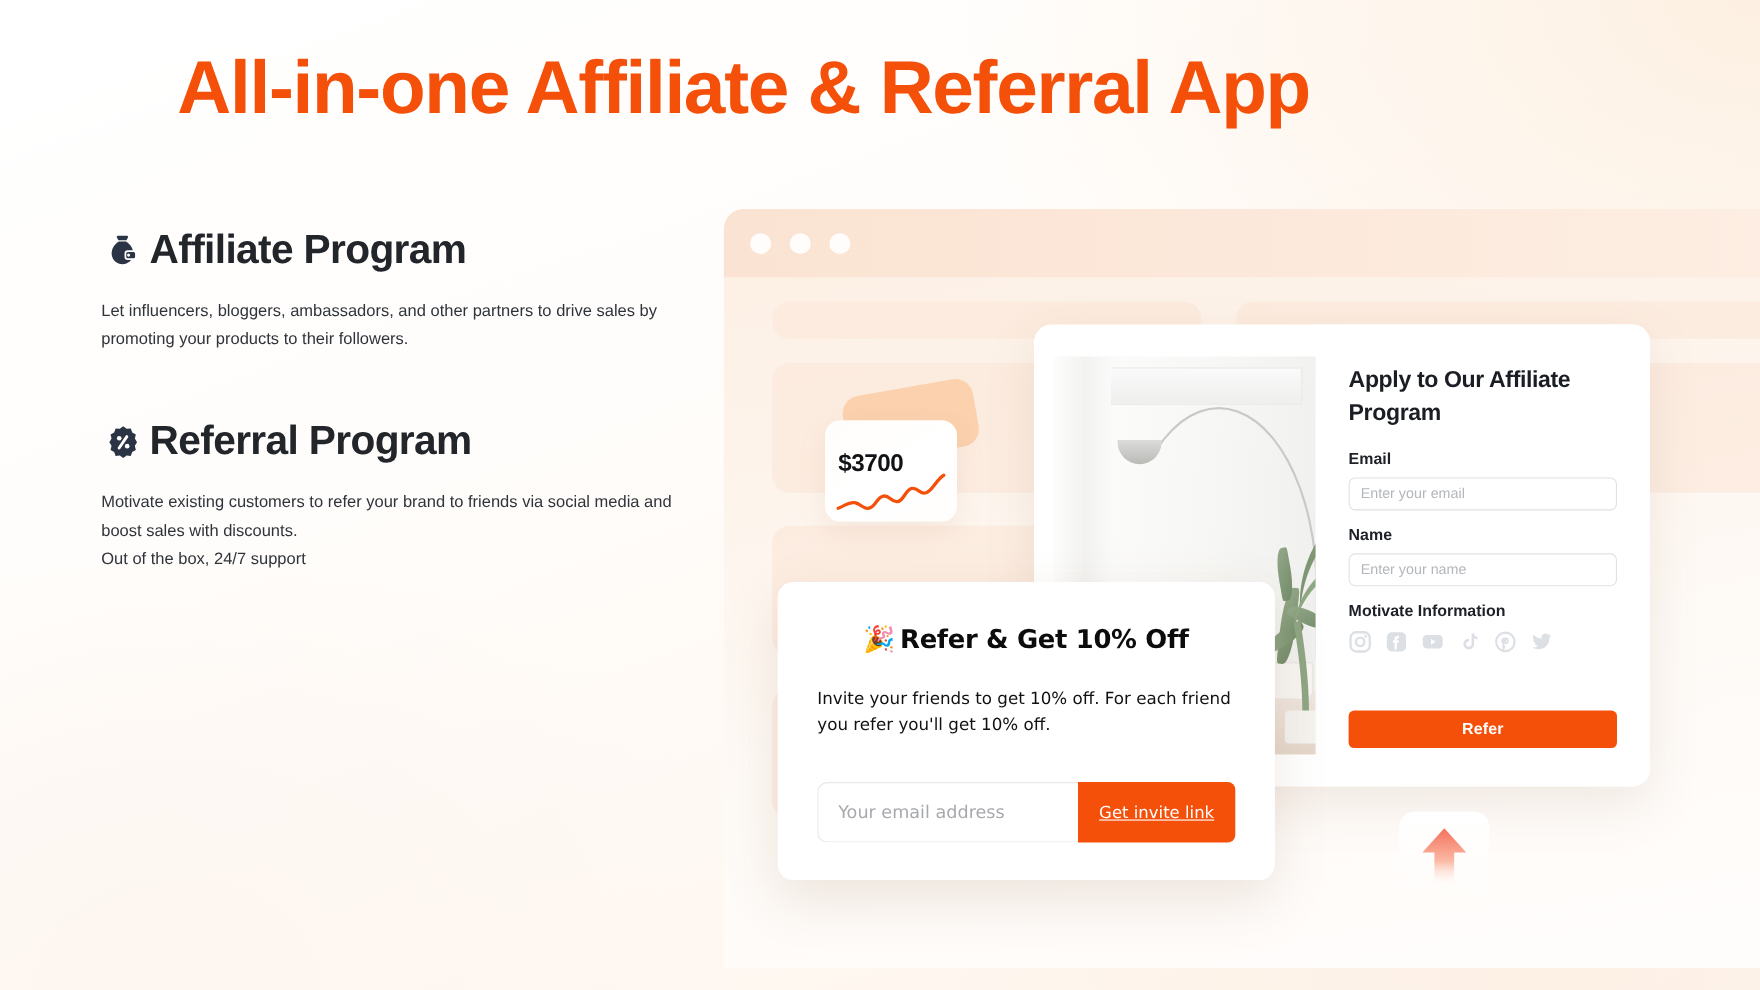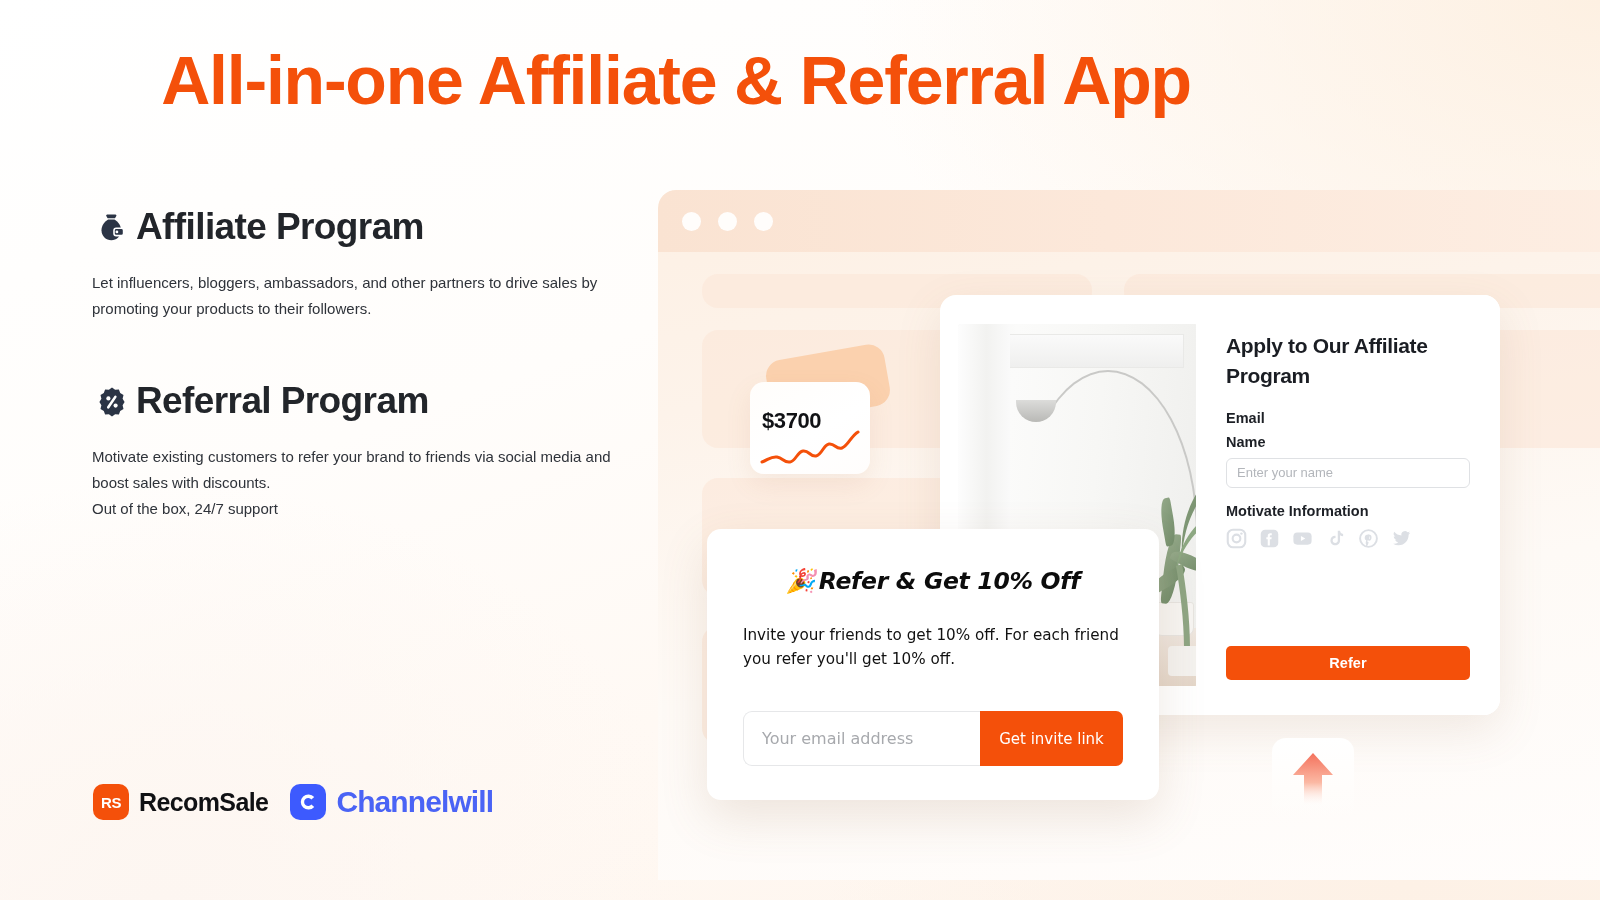--- a/index.html
+++ b/index.html
@@ -337,21 +337,20 @@
     font-family: "DejaVu Sans", sans-serif;
   }
   .refer-title {
     font-size: 23.5px;
     font-weight: 700;
     color: #0c0c0c;
     text-align: center;
     letter-spacing: -0.3px;
     margin-bottom: 28px;
     white-space: nowrap;
-    font-style: italic;
   }
   .refer-emoji { margin-right: 4px; }
   .refer-desc {
     font-size: 15.2px;
     line-height: 1.58;
     color: #111111;
     font-weight: 400;
     margin-bottom: 40px;
   }
   .refer-row { display: flex; align-items: stretch; }
@@ -373,20 +372,21 @@
     width: 144px;
     height: 55px;
     background: #f4500a;
     border: none;
     border-radius: 0 7px 7px 0;
     color: #fff;
     font-size: 15px;
     font-weight: 400;
     font-family: "DejaVu Sans", sans-serif;
     cursor: pointer;
+    text-decoration: underline;
   }
 
   
   .arrow-card {
     position: absolute;
     left: 1272px;
     top: 738px;
     width: 82px;
     height: 82px;
     background: linear-gradient(180deg,#ffffff 0%, #fffdfb 62%, rgba(255,255,255,0) 100%);
@@ -431,34 +431,20 @@
           </svg>
         </span>
         <span class="feature-title">Referral Program</span>
       </div>
       <div class="feature-body" style="white-space:pre-line">Motivate existing customers to refer your brand to friends via social media and boost sales with discounts.
 Out of the box, 24/7 support</div>
     </div>
 
   </div>
 
-  <div class="logos">
-    <div class="logo-lockup">
-      <span class="logo-mark-rs">RS</span>
-      <span class="logo-word-rs">RecomSale</span>
-    </div>
-    <div class="logo-lockup">
-      <span class="logo-mark-cw">
-        <svg width="22" height="22" viewBox="0 0 22 22" aria-hidden="true">
-          <path d="M17.2 6.1A7.6 7.6 0 1 0 17.2 15.9L14.4 13.6a4.1 4.1 0 1 1 0-5.2z" fill="#ffffff"></path>
-        </svg>
-      </span>
-      <span class="logo-word-cw">Channelwill</span>
-    </div>
-  </div>
 
   <div class="browser">
     <div class="browser-bar">
       <span class="dot"></span>
       <span class="dot"></span>
       <span class="dot"></span>
     </div>
     <div class="skel s1"></div>
     <div class="skel s2"></div>
     <div class="skel s3"></div>
@@ -501,20 +487,21 @@
     <path d="M58 8 C40 28, 30 56, 32 86 C34 56, 46 28, 66 12z" fill="#7e9674"></path>
     <path d="M70 40 C48 48, 30 70, 26 100 C34 72, 52 52, 74 46z" fill="#8da882"></path>
     <path d="M26 96 C30 120, 34 150, 34 178 L40 178 C40 148, 36 118, 32 94z" fill="#8ea583"></path>
     <rect x="18" y="176" width="42" height="30" rx="4" fill="#f4f2ef"></rect>
   </svg>
 
   <div class="apply-card">
     <div class="apply-title">Apply to Our Affiliate Program</div>
 
     <div class="field-label">Email</div>
+    <input class="field-input" type="text" placeholder="Enter your email" style="">
 
     <div class="field-label">Name</div>
     <input class="field-input" type="text" placeholder="Enter your name" style="">
 
     <div class="field-label">Motivate Information</div>
 
     <div class="socials">
       <span class="soc">
         <svg width="21" height="21" viewBox="0 0 24 24">
             <rect x="2" y="2" width="20" height="20" rx="6" fill="none" stroke="#dcdfe4" stroke-width="2.4"></rect>

